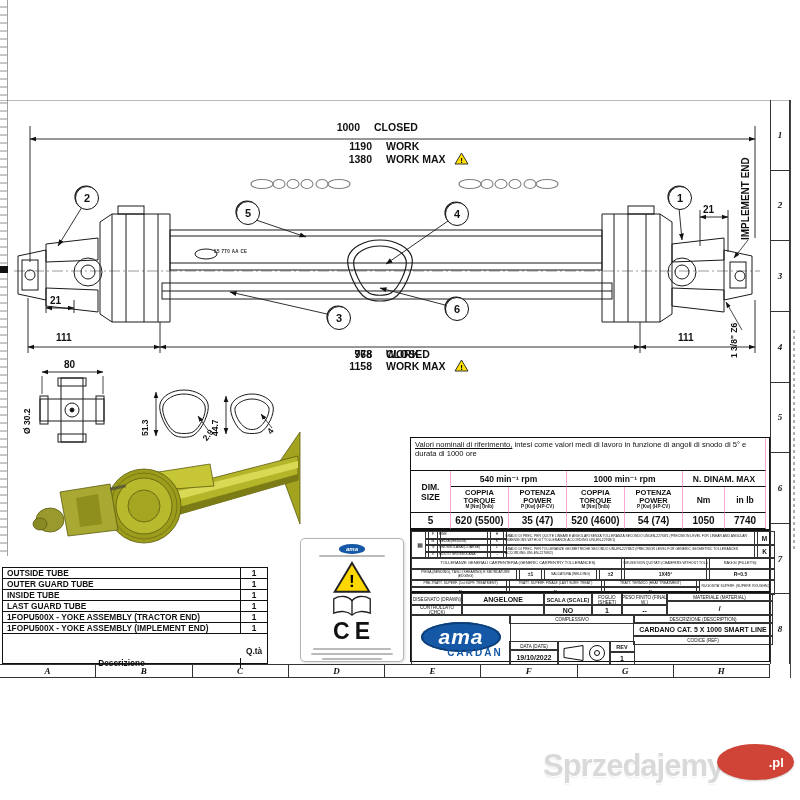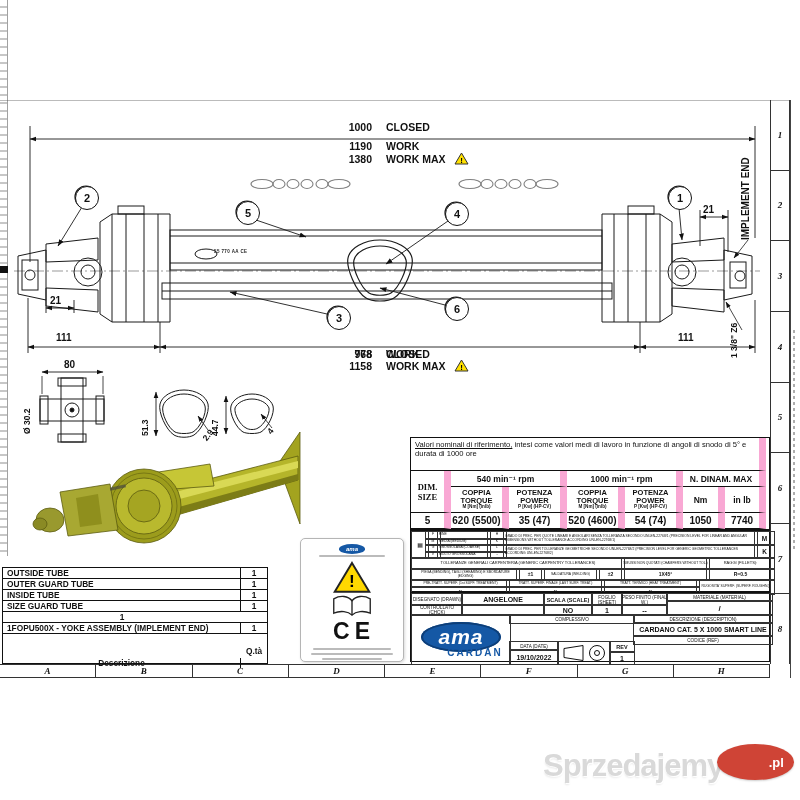--- a/index.html
+++ b/index.html
@@ -27,27 +27,27 @@
   .warn-svg{margin-left:8px;}
   .dimsmall{position:absolute;font-weight:bold;font-size:10px;white-space:nowrap;}
   .vert{writing-mode:vertical-rl;transform:rotate(180deg);}
   .rot{transform-origin:center;}
   .callout{position:absolute;width:22px;height:22px;border:1.3px solid #111;border-radius:50%;
       background:#fff;display:flex;align-items:center;justify-content:center;font-weight:bold;font-size:11px;}
   .tube-label{position:absolute;left:214px;top:249px;font-size:4.5px;font-weight:bold;color:#222;letter-spacing:.4px;}
   
   .ratings{left:410px;top:437px;width:360px;height:93px;border:1.5px solid #111;display:grid;
       grid-template-columns:40px 58px 58px 58px 58px 42px 41px;grid-template-rows:33px 16px 26px 16px;background:#fff;}
-  .ratings>div{border-right:7px solid #f9a8d4;border-bottom:1px solid #111;display:flex;align-items:center;justify-content:center;text-align:center;overflow:hidden;}
+  .ratings>div{border-right:1px solid #f9a8d4;border-bottom:1px solid #111;display:flex;align-items:center;justify-content:center;text-align:center;overflow:hidden;}
   .ratings .note{grid-column:1/8;font-size:7.6px;text-align:left;padding:2px 4px;display:block;line-height:1.25;}
   .ratings .note u{text-decoration:underline;}
   .r-hdr{font-weight:bold;font-size:8.5px;}
   .r-sub{flex-direction:column;line-height:1.05;font-weight:bold;font-size:7.5px;padding:1px;}
   .r-sub .l3{font-weight:bold;font-size:4.6px;}
-  .r-dim{grid-row:2/4;flex-direction:column;justify-content:space-between;padding:3px 0;font-weight:bold;font-size:8.5px;font-family:Liberation Serif, serif;}
+  .r-dim{grid-row:2/4;flex-direction:column;justify-content:space-between;padding:3px 0;font-weight:bold;font-size:8.5px;}
   .r-data{font-weight:bold;font-size:10px;}
   
   .parts{left:2px;top:567px;width:266px;height:97px;border:1.5px solid #111;display:grid;
       grid-template-rows:repeat(7,1fr);background:#fff;}
   .parts .prow{display:grid;grid-template-columns:1fr 26px;border-bottom:1px solid #111;}
   .parts .prow:last-child{border-bottom:none;}
   .parts .pd{display:flex;align-items:center;padding-left:4px;font-weight:bold;font-size:8.3px;border-right:1px solid #111;white-space:nowrap;overflow:hidden;}
   .parts .pq{display:flex;align-items:center;justify-content:center;font-weight:bold;font-size:8.3px;}
   .parts .pfoot .pd{justify-content:center;padding-left:0;font-weight:bold;margin-top:24px;}
   
@@ -275,21 +275,21 @@
   <div class="cell">A</div>
   <div class="cell">B</div>
   <div class="cell">C</div>
   <div class="cell">D</div>
   <div class="cell">E</div>
   <div class="cell">F</div>
   <div class="cell">G</div>
   <div class="cell">H</div>
 </div>
 
-<div class="dimrow" style="left:330px;top:121px;">
+<div class="dimrow" style="left:318px;top:121px;">
   <span class="dv">1000</span>
   <span class="dl">CLOSED</span>
 </div>
 <div class="dimrow" style="left:330px;top:140px;">
   <span class="dv">1190</span>
   <span class="dl">WORK</span>
 </div>
 <div class="dimrow" style="left:330px;top:152px;">
   <span class="dv">1380</span>
   <span class="dl">WORK MAX</span>
@@ -386,24 +386,25 @@
   </div>
   <div class="prow">
     <div class="pd">OUTER GUARD TUBE</div>
       <div class="pq">1</div>
   </div>
   <div class="prow">
     <div class="pd">INSIDE TUBE</div>
       <div class="pq">1</div>
   </div>
   <div class="prow">
-    <div class="pd">SIZE GUARD TUBE</div>
+    <div class="pd">LAST GUARD TUBE</div>
       <div class="pq">1</div>
   </div>
   <div class="prow">
+    <div class="pd">1FOPU500X  -  YOKE ASSEMBLY (TRACTOR END)</div>
       <div class="pq">1</div>
   </div>
   <div class="prow">
     <div class="pd">1FOPU500X  -  YOKE ASSEMBLY (IMPLEMENT END)</div>
       <div class="pq">1</div>
   </div>
   <div class="prow pfoot">
     <div class="pd">Descrizione</div>
       <div class="pq">Q.tà</div>
   </div>

